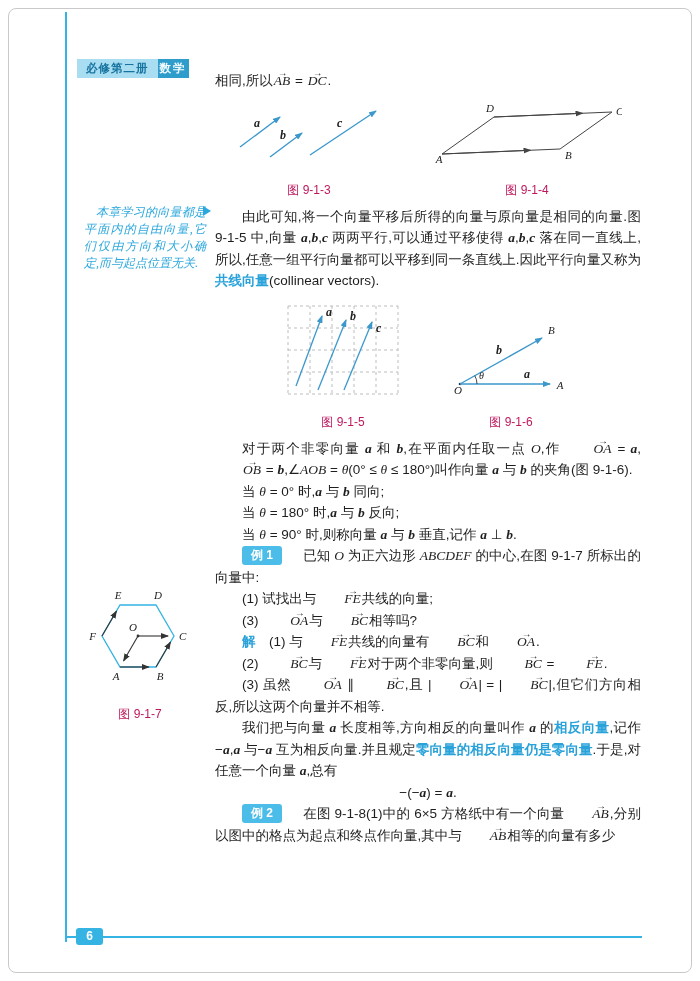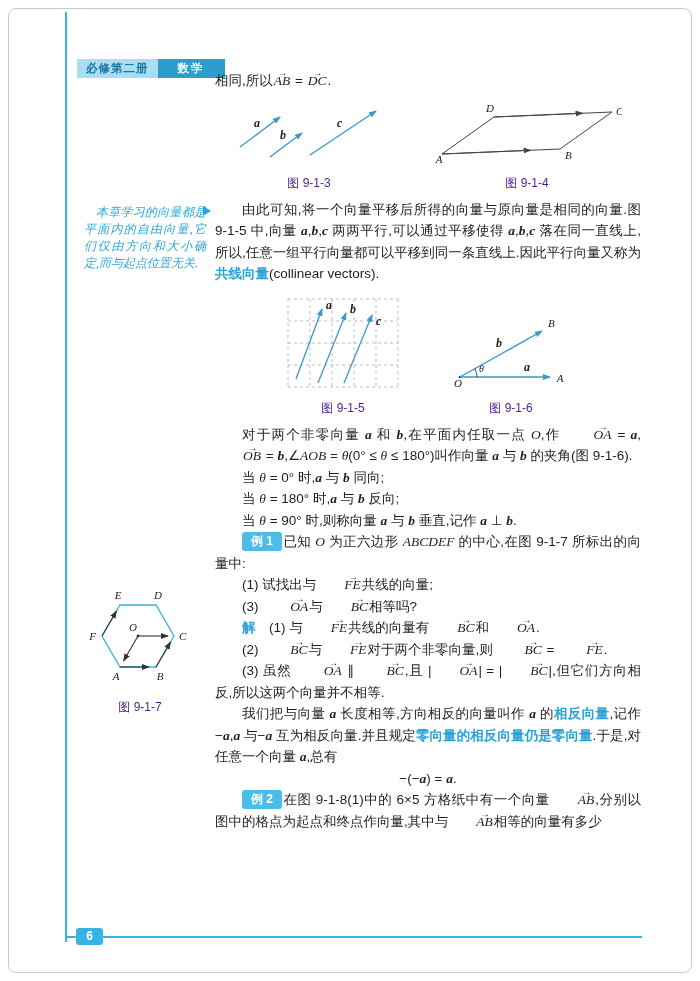--- a/index.html
+++ b/index.html
@@ -3,38 +3,38 @@
 <meta charset="utf-8">
 <style>
   html,body{margin:0;padding:0;background:#f2f2f2;}
   .page{position:relative;width:700px;height:981px;background:#ffffff;margin:0 auto;
         font-family:"Liberation Sans","DejaVu Sans",sans-serif;color:#1e1e1e;overflow:hidden;}
   .frame{position:absolute;left:8px;top:8px;right:8px;bottom:8px;border:1px solid #c9c9c9;border-radius:8px;}
   .left-rule{position:absolute;left:65px;top:12px;width:2px;height:930px;background:#35b3e3;}
 
   .badges{position:absolute;left:77px;top:59px;display:flex;align-items:center;}
   .badge-volume{background:#a9ddf2;color:#17749f;font-size:11.5px;font-weight:bold;padding:2px 9px;letter-spacing:1px;}
-  .badge-subject{background:#2f9dcc;color:#f2fbff;font-size:11.5px;font-weight:bold;padding:2px 20px;letter-spacing:2px;}
+  .badge-subject{background:#2f9dcc;color:#f2fbff;font-size:11.5px;font-weight:bold;padding:2px 2px;letter-spacing:2px;}
 
   .sidenote{position:absolute;left:84px;top:204px;width:122px;font-size:12px;line-height:17px;
             color:#2aa7dc;text-align:justify;text-indent:1em;
             font-family:"Liberation Serif","DejaVu Serif",serif;font-style:italic;}
   .sidenote-marker{position:absolute;left:203px;top:206px;width:0;height:0;
             border-left:8px solid #2aa7dc;border-top:5px solid transparent;border-bottom:5px solid transparent;}
 
   .main{position:absolute;left:215px;top:70px;width:426px;font-size:13.5px;line-height:21.5px;text-align:justify;}
   .main p{margin:0;}
   .indent{text-indent:2em;}
   .figrow{display:flex;justify-content:center;align-items:flex-end;gap:48px;margin:10px 0 4px;}
   figure{margin:0;text-align:center;}
-  .cap{color:#4c1d95;font-size:12px;margin-top:3px;font-family:"Liberation Sans",sans-serif;}
+  .cap{color:#be185d;font-size:12px;margin-top:10px;font-family:"Liberation Sans",sans-serif;}
   .fig-hex{position:absolute;left:78px;top:584px;width:124px;text-align:center;}
 
   .exbadge{display:inline-block;background:#4cbde8;color:#fff;font-size:12px;font-weight:bold;
-           padding:1px 9px;border-radius:3px;margin-right:1px;text-indent:0;line-height:17px;vertical-align:1px;}
+           padding:1px 9px;border-radius:3px;margin-right:21px;text-indent:0;line-height:17px;vertical-align:1px;}
   .formula{text-align:center;margin:6px 0;}
 
   
   .v{font-style:italic;position:relative;display:inline-block;padding:0 1px;
      font-family:"Liberation Serif","DejaVu Serif",serif;}
   .v::after{content:"\2192";position:absolute;left:50%;transform:translateX(-50%);
      top:-0.78em;font-size:0.72em;font-style:normal;letter-spacing:-1px;pointer-events:none;}
   .bi{font-weight:bold;font-style:italic;font-family:"Liberation Serif","DejaVu Serif",serif;}
   .i{font-style:italic;font-family:"Liberation Serif","DejaVu Serif",serif;}
   .cy{color:#29a2da;font-weight:bold;}

